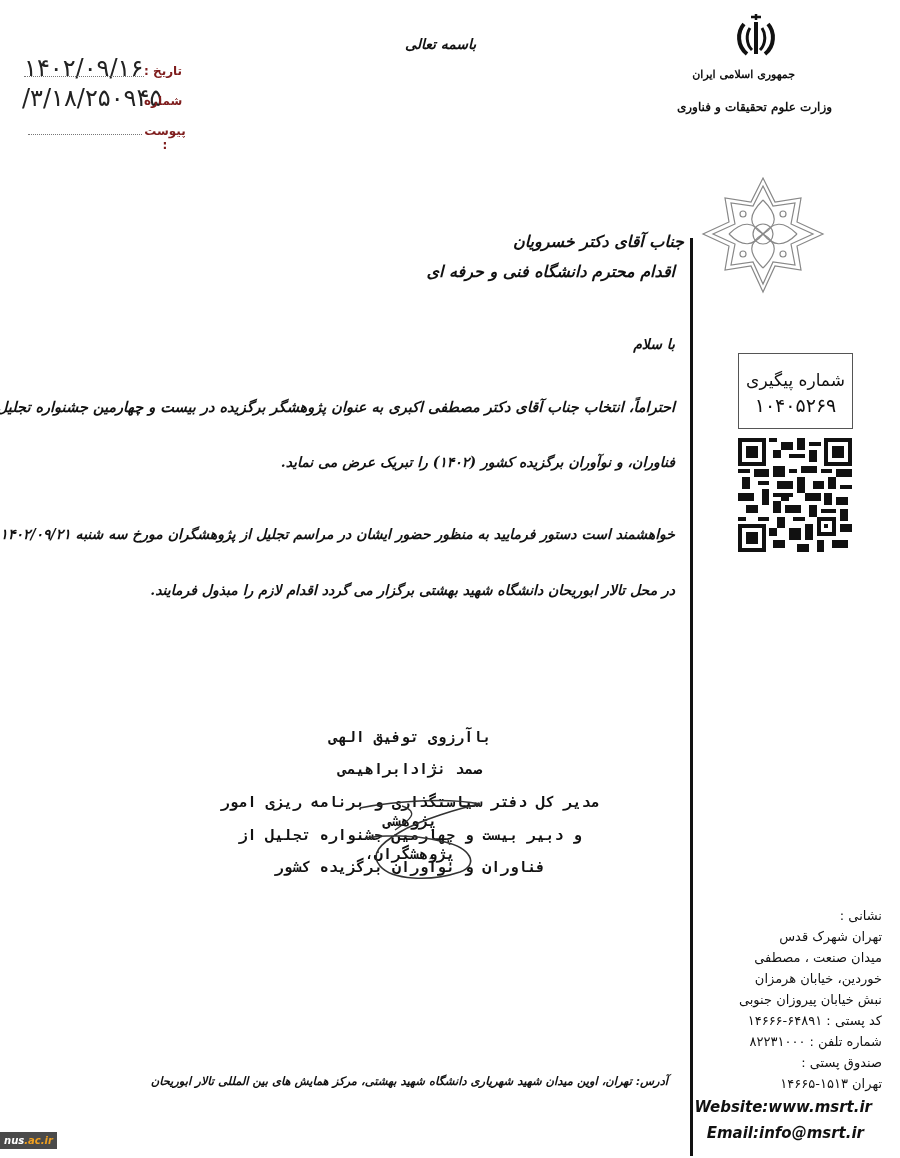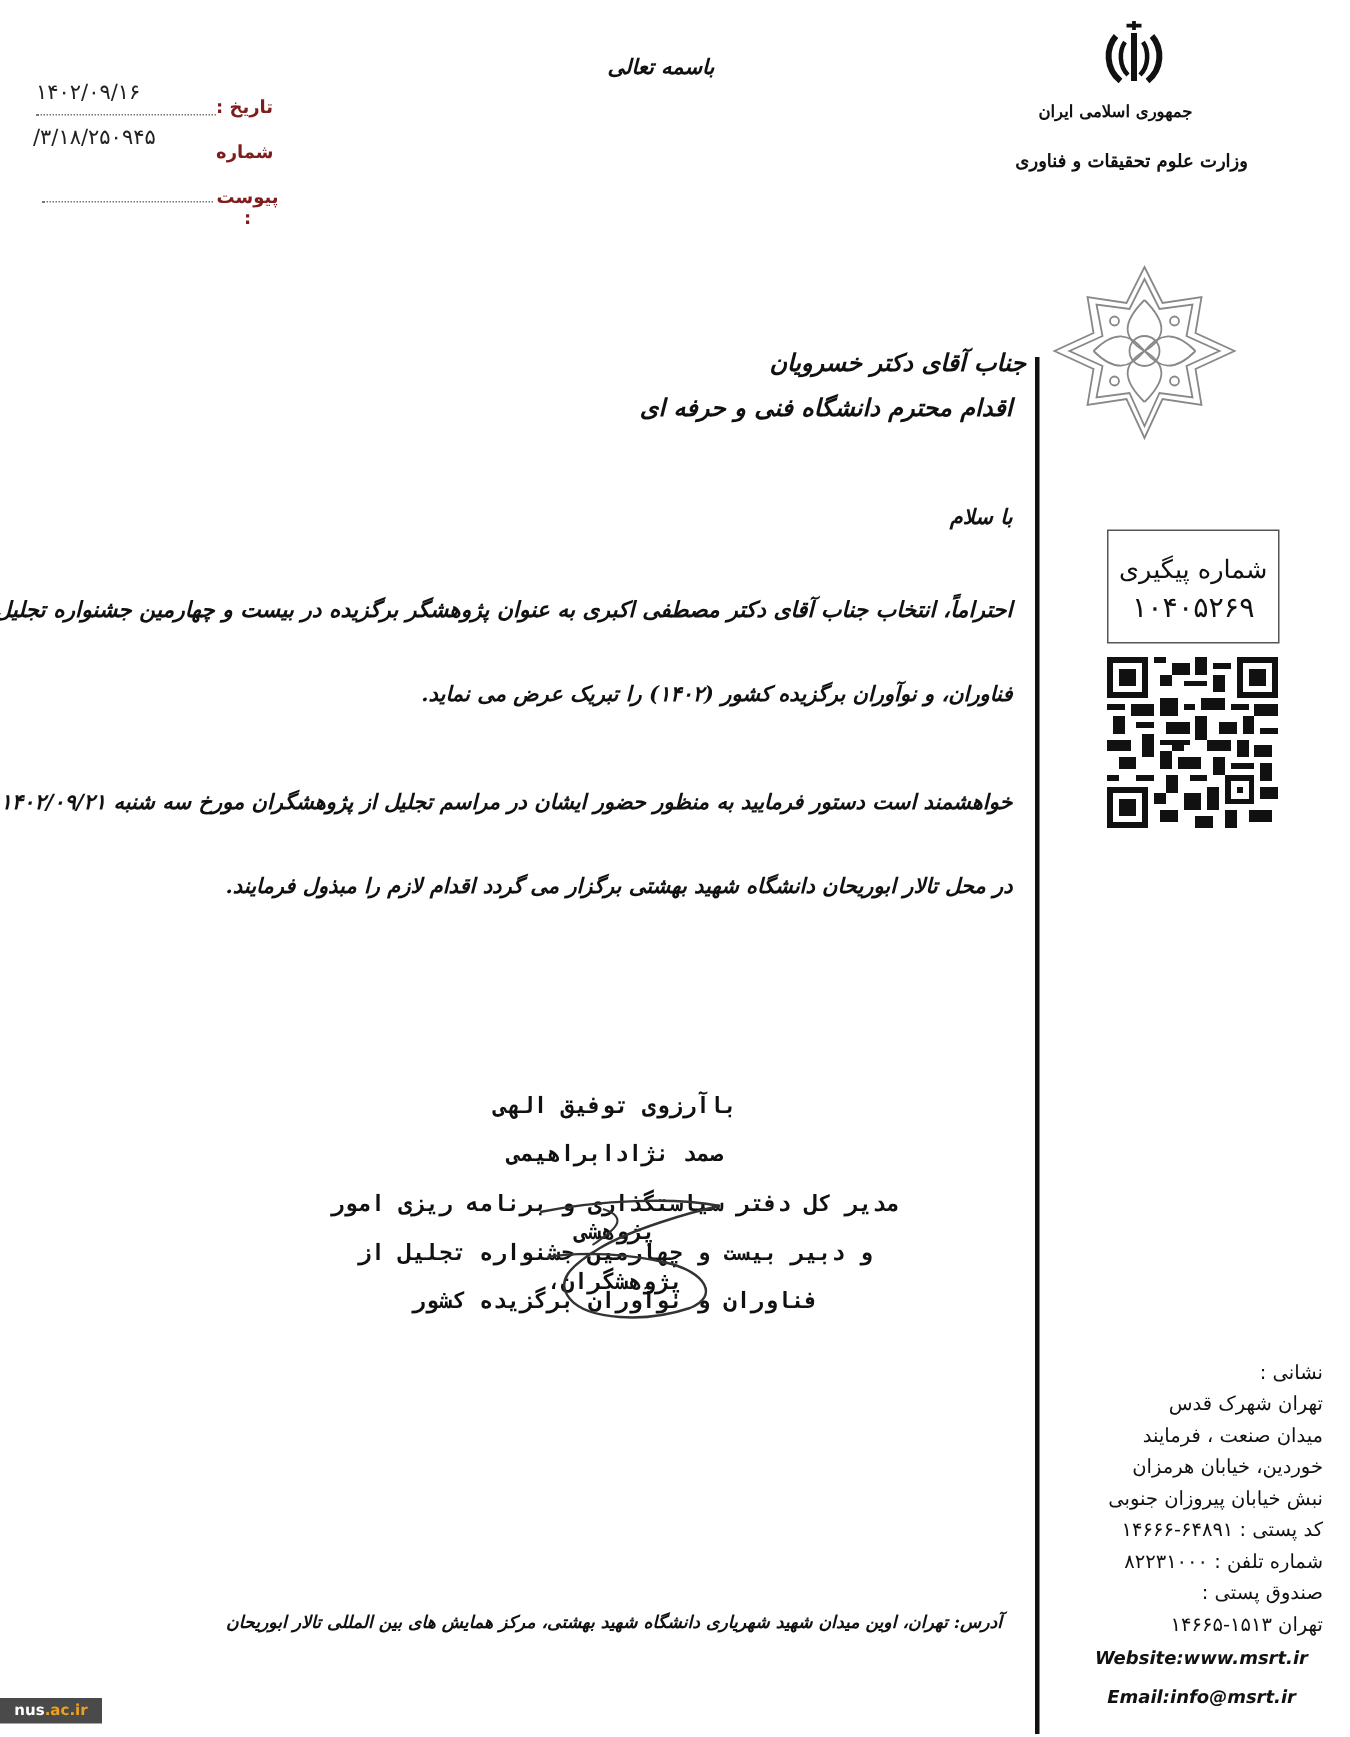--- a/index.html
+++ b/index.html
@@ -2,45 +2,45 @@
 <html><head>
   <meta charset="utf-8">
   <style>
     html, body { margin:0; padding:0; background:#ffffff; }
     body { width:900px; height:1158px; position:relative; overflow:hidden; font-family:"DejaVu Sans", sans-serif; color:#111; }
     .abs { position:absolute; }
     .rtl { direction:rtl; unicode-bidi:plaintext; }
 
     
     .meta-label { font-size:12px; font-weight:bold; color:#7f1d1d; }
-    .meta-value { font-size:14px; color:#222; letter-spacing:1px; }
+    .meta-value { font-size:24px; color:#222; letter-spacing:1px; }
     .dots { border-bottom:1px dotted #777; height:0; }
 
     
     .emblem-text { font-size:12px; font-weight:bold; font-family:"DejaVu Serif", serif; text-align:center; }
 
     .vline { position:absolute; left:690px; top:238px; width:3px; height:918px; background:#111; }
 
     .track-box { position:absolute; left:738px; top:353px; width:113px; height:74px; border:1.5px solid #555; text-align:center; }
     .track-box .t1 { font-size:17px; margin-top:16px; }
     .track-box .t2 { font-size:19px; margin-top:4px; letter-spacing:2px; }
 
     .qr { position:absolute; left:738px; top:437px; width:114px; height:116px; }
 
     .hand { font-family:"DejaVu Serif", serif; font-style:italic; font-weight:bold; font-size:15px; }
     .body-line { position:absolute; right:225px; white-space:nowrap; text-align:right; }
 
     .sig { position:absolute; left:200px; width:420px; text-align:center; font-weight:bold; font-size:15px; font-family:Liberation Mono, monospace; }
 
     .addr-block { position:absolute; right:18px; top:905px; width:185px; text-align:right; font-size:13px; line-height:21px; font-family:"DejaVu Sans", sans-serif; }
-    .contact { position:absolute; right:28px; font-weight:bold; font-style:italic; font-size:12px; font-family:"DejaVu Sans", sans-serif; direction:ltr; }
+    .contact { position:absolute; right:28px; font-weight:bold; font-style:italic; font-size:15px; font-family:"DejaVu Sans", sans-serif; direction:ltr; }
 
     .footer-addr { position:absolute; right:232px; top:1074px; white-space:nowrap; font-size:11.5px; }
 
-    .watermark { position:absolute; left:0; top:1132px; width:68px; height:17px; background:#4a4a4a; color:#fff; font-size:10px; font-weight:bold; line-height:17px; text-align:center; }
+    .watermark { position:absolute; left:0; top:1132px; width:57px; height:17px; background:#4a4a4a; color:#fff; font-size:10px; font-weight:bold; font-style:italic; line-height:17px; text-align:center; }
     .watermark .ac { color:#f0a020; }
   </style>
 </head>
 <body>
 
 <div class="abs hand rtl" style="left:405px; top:36px; font-size:14px;">باسمه تعالی</div>
 
 <div class="abs" style="left:22px; top:56px; width:170px; height:24px;">
   <span class="abs meta-value" style="left:2px; top:-2px;">۱۴۰۲/۰۹/۱۶</span>
   <div class="abs dots" style="left:2px; top:20px; width:120px;"></div>
@@ -183,21 +183,21 @@
     <path d="M20 18 C60 10 110 8 140 14 C120 18 80 30 60 42 C40 54 30 64 40 76 C52 90 90 92 120 82 C140 74 130 58 105 52 C80 46 50 44 25 48" stroke="#333" stroke-width="1.6" fill="none"></path>
     <path d="M55 40 C70 30 80 22 62 16" stroke="#333" stroke-width="1.4" fill="none"></path>
   </svg>
 </div>
 
 <div class="footer-addr hand rtl">آدرس: تهران، اوین میدان شهید شهریاری دانشگاه شهید بهشتی، مرکز همایش های بین المللی تالار ابوریحان</div>
 
 <div class="addr-block rtl">
   <div>نشانی :</div>
   <div>تهران شهرک قدس</div>
-  <div>میدان صنعت ، فرمایند</div>
+  <div>میدان صنعت ، مصطفی</div>
   <div>خوردین، خیابان هرمزان</div>
   <div>نبش خیابان پیروزان جنوبی</div>
   <div>کد پستی : ۶۴۸۹۱-۱۴۶۶۶</div>
   <div>شماره تلفن : ۸۲۲۳۱۰۰۰</div>
   <div>صندوق پستی :</div>
   <div>تهران ۱۵۱۳-۱۴۶۶۵</div>
 </div>
 
 <div class="contact" style="top:1098px;">Website:www.msrt.ir</div>
 <div class="contact" style="top:1124px; right:36px;">Email:info@msrt.ir</div>

